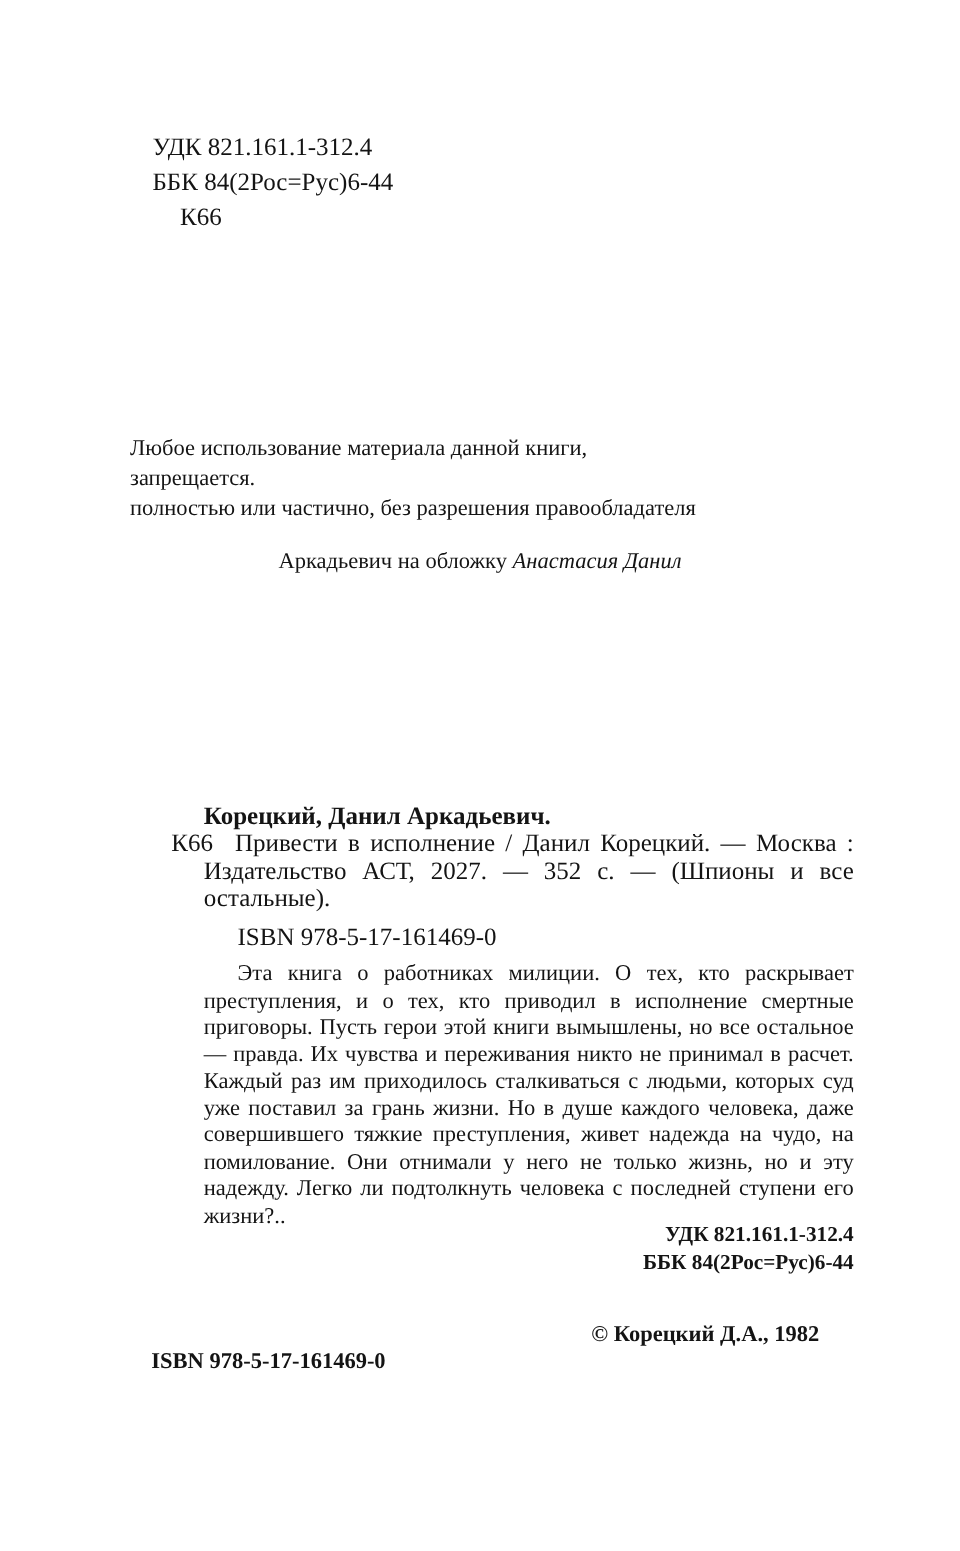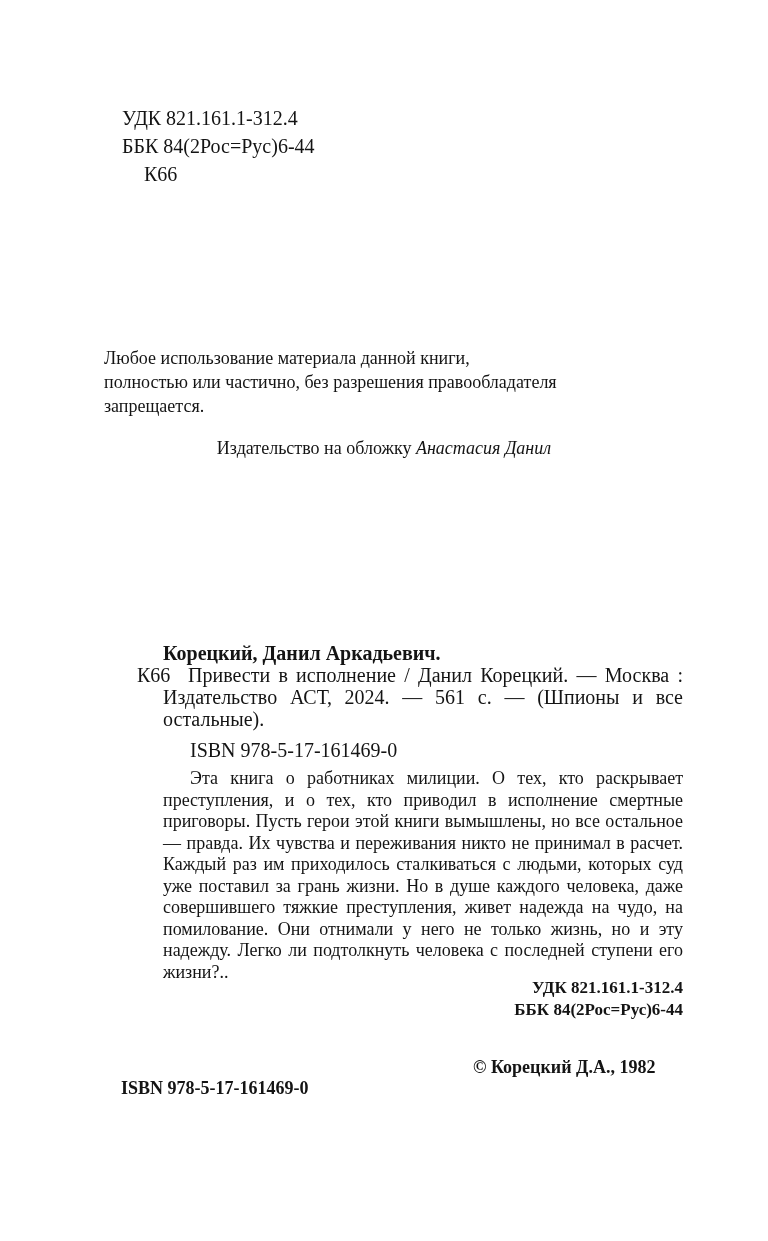--- a/index.html
+++ b/index.html
@@ -124,32 +124,32 @@
 <div class="page">
 
   <div class="top-class">
     <div>УДК 821.161.1-312.4</div>
     <div>ББК 84(2Рос=Рус)6-44</div>
     <div class="sign">К66</div>
   </div>
 
   <div class="notice">
     <div>Любое использование материала данной книги,</div>
+    <div>запрещается.</div>
     <div>полностью или частично, без разрешения правообладателя</div>
-    <div>запрещается.</div>
   </div>
 
   <div class="credit">
-    <span>Издательство на обложку </span><span class="artist">Анастасия Данил</span>
+    <span>Аркадьевич на обложку </span><span class="artist">Анастасия Данил</span>
   </div>
 
   <div class="biblio">
     <div class="author">Корецкий, Данил Аркадьевич.</div>
     <div class="entry">
-      <span class="sign2">К66</span><span>Привести в исполнение / Данил Корецкий. — Москва : Издательство АСТ, 2024. — 561 с. — (Шпионы и все остальные).</span>
+      <span class="sign2">К66</span><span>Привести в исполнение / Данил Корецкий. — Москва : Издательство АСТ, 2027. — 352 с. — (Шпионы и все остальные).</span>
     </div>
     <div class="isbn">ISBN 978-5-17-161469-0</div>
   </div>
 
   <div class="annotation">Эта книга о работниках милиции. О тех, кто раскрывает преступления, и о тех, кто приводил в исполнение смертные приговоры. Пусть герои этой книги вымышлены, но все остальное — правда. Их чувства и переживания никто не принимал в расчет. Каждый раз им приходилось сталкиваться с людьми, которых суд уже поставил за грань жизни. Но в душе каждого человека, даже совершившего тяжкие преступления, живет надежда на чудо, на помилование. Они отнимали у него не только жизнь, но и эту надежду. Легко ли подтолкнуть человека с последней ступени его жизни?..</div>
 
   <div class="bottom-class">
     <div>УДК 821.161.1-312.4</div>
     <div>ББК 84(2Рос=Рус)6-44</div>
   </div>

